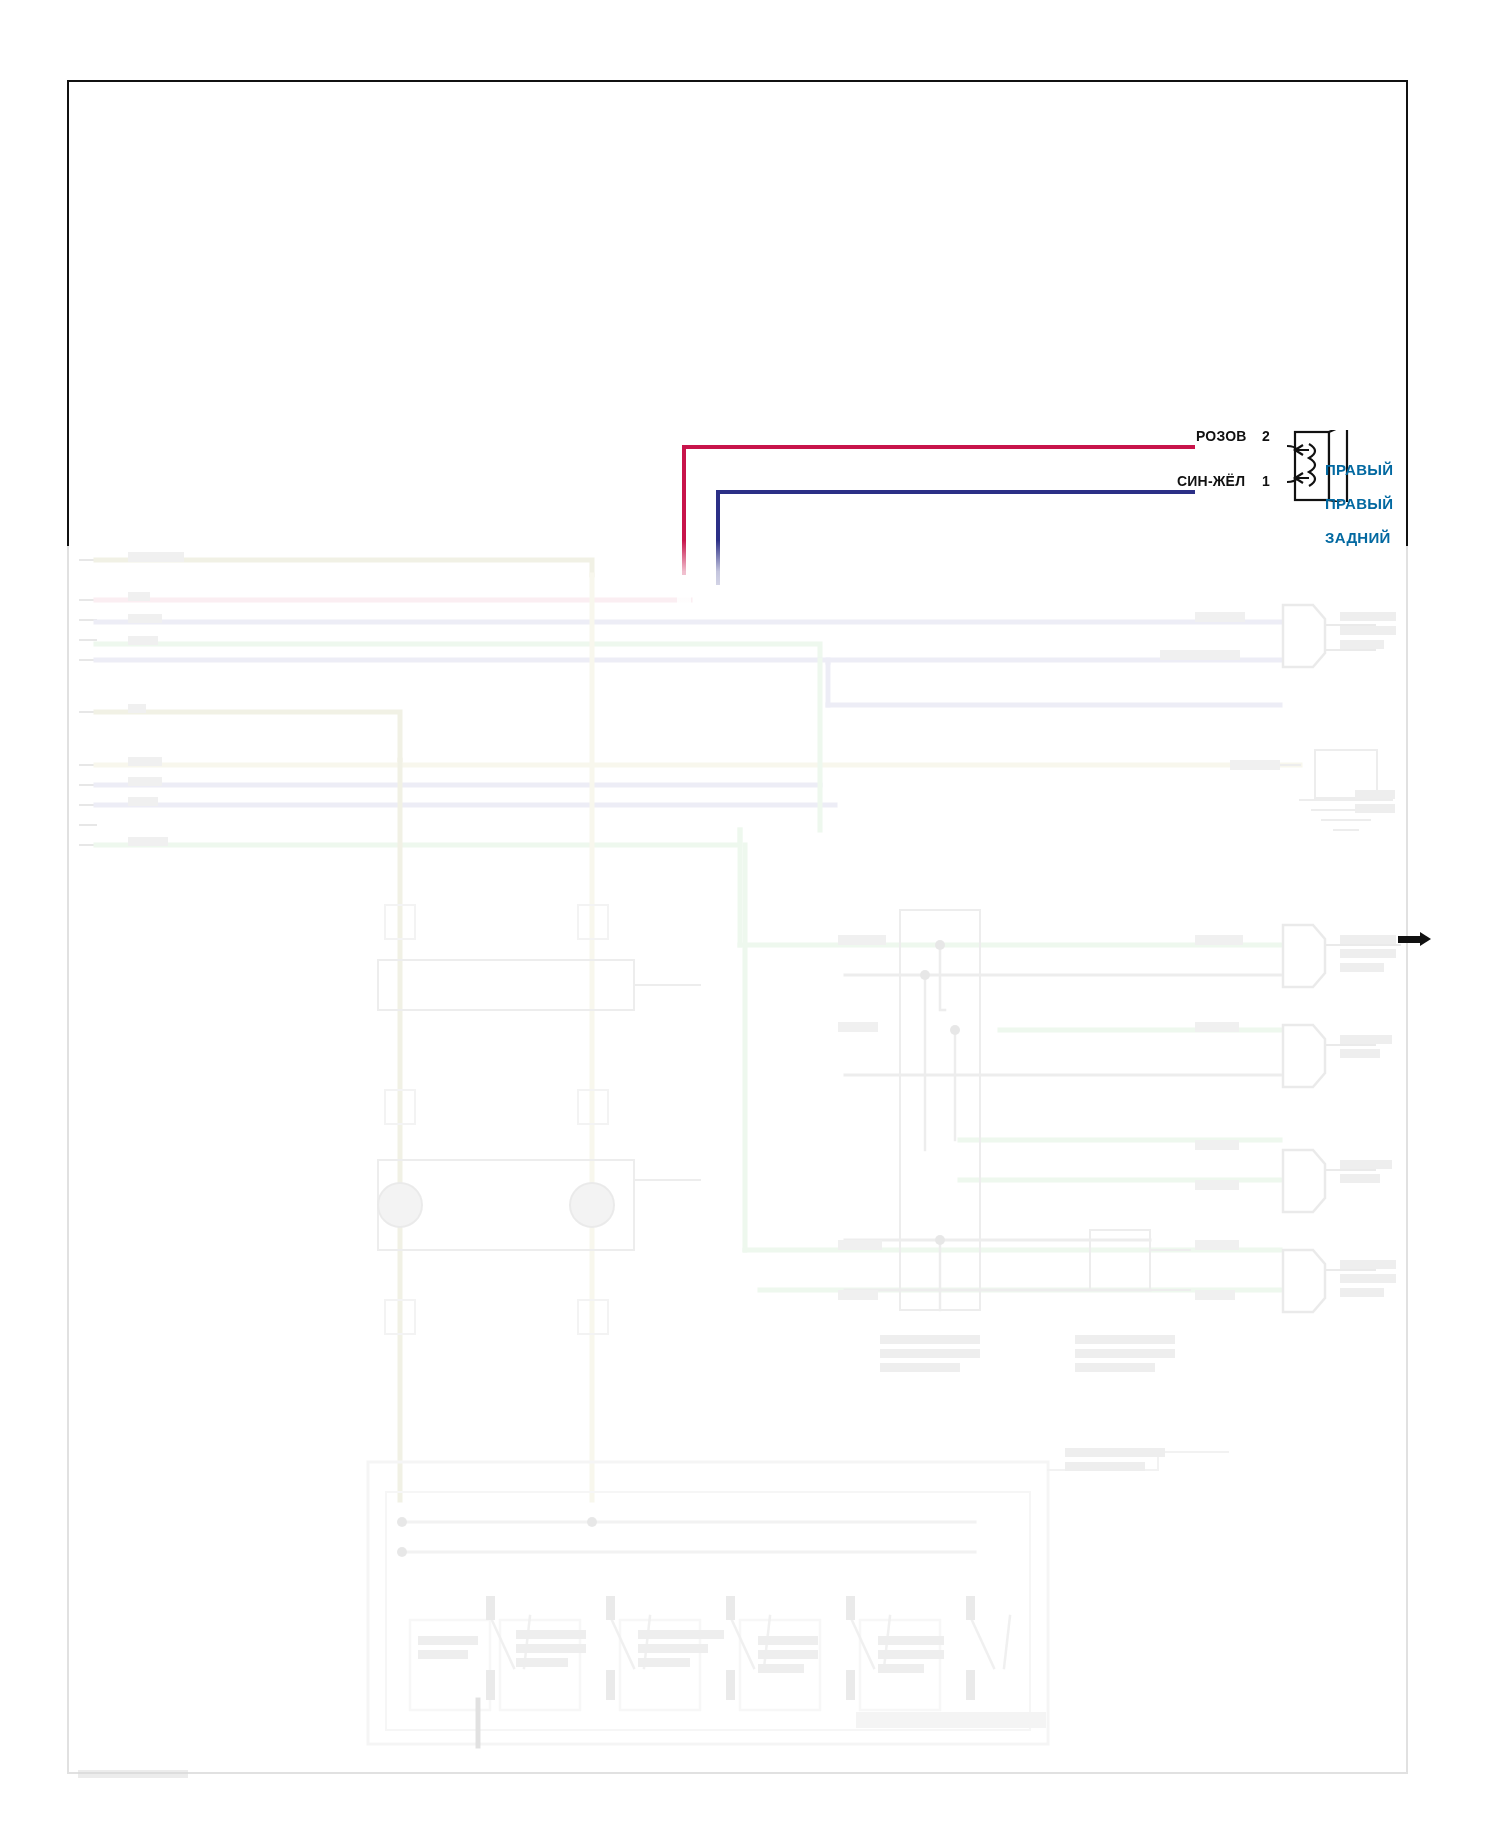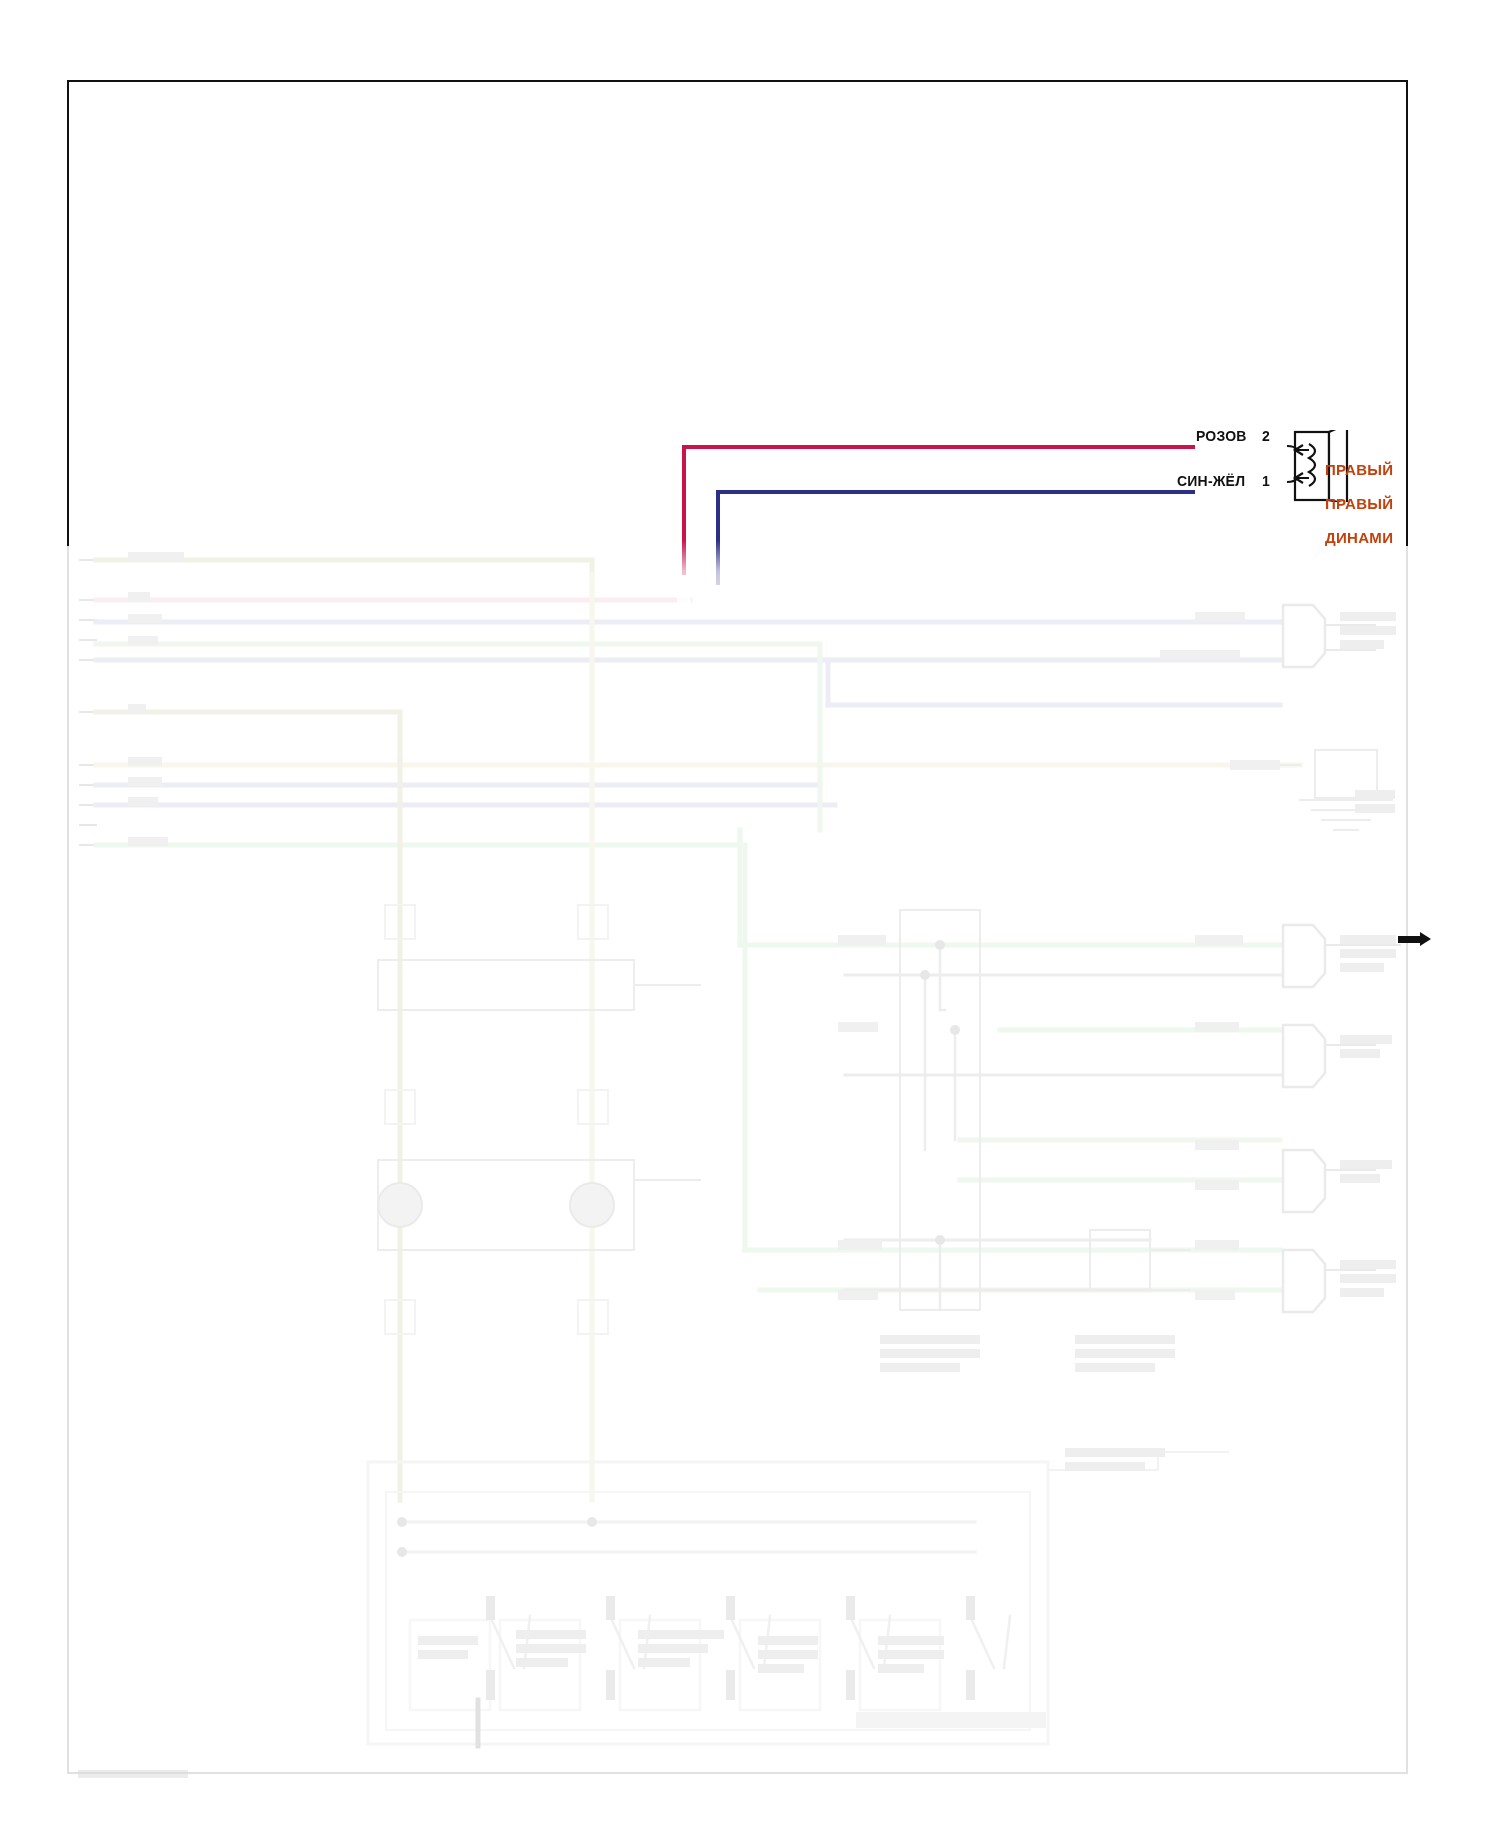--- a/index.html
+++ b/index.html
@@ -24,21 +24,21 @@
   
   .faded-layer{position:absolute;left:0;top:0;width:1500px;height:1828px;
                opacity:.17;pointer-events:none;}
 
   
   .hi-wire{position:absolute;}
   .pink{background:#C8144B;}
   .navy{background:#2b2f86;}
 
   .spk-text{
-    position:absolute;font-size:15px;font-weight:bold;color:#c2410c;
+    position:absolute;font-size:15px;font-weight:bold;color:#0369a1;
     line-height:17px;white-space:pre-line;letter-spacing:.3px;
   }
   .wlabel{
     position:absolute;font-size:14px;font-weight:bold;color:#111;
     white-space:nowrap;letter-spacing:.2px;
   }
   .pinnum{
     position:absolute;font-size:14px;font-weight:bold;color:#111;
   }
   
@@ -320,18 +320,18 @@
       <path d="M2 16 q8 0 10 4"></path>
       <path d="M10 20 l14 0 M18 15 l-8 5 l8 5" stroke-linejoin="miter"></path>
       <path d="M2 52 q8 0 10 -4"></path>
       <path d="M10 48 l14 0 M18 43 l-8 5 l8 5" stroke-linejoin="miter"></path>
     </g>
   </svg>
 
   <div class="spk-text" style="left:1325px;top:444px;">
     <div>ПРАВЫЙ</div>
     <div>ПРАВЫЙ</div>
-    <div>ДИНАМИ</div>
+    <div>ЗАДНИЙ</div>
   </div>
 
   <div class="footer-bar" style="left:78px;top:1770px;width:110px;"></div>
 
 </div>
 
 </body></html>

